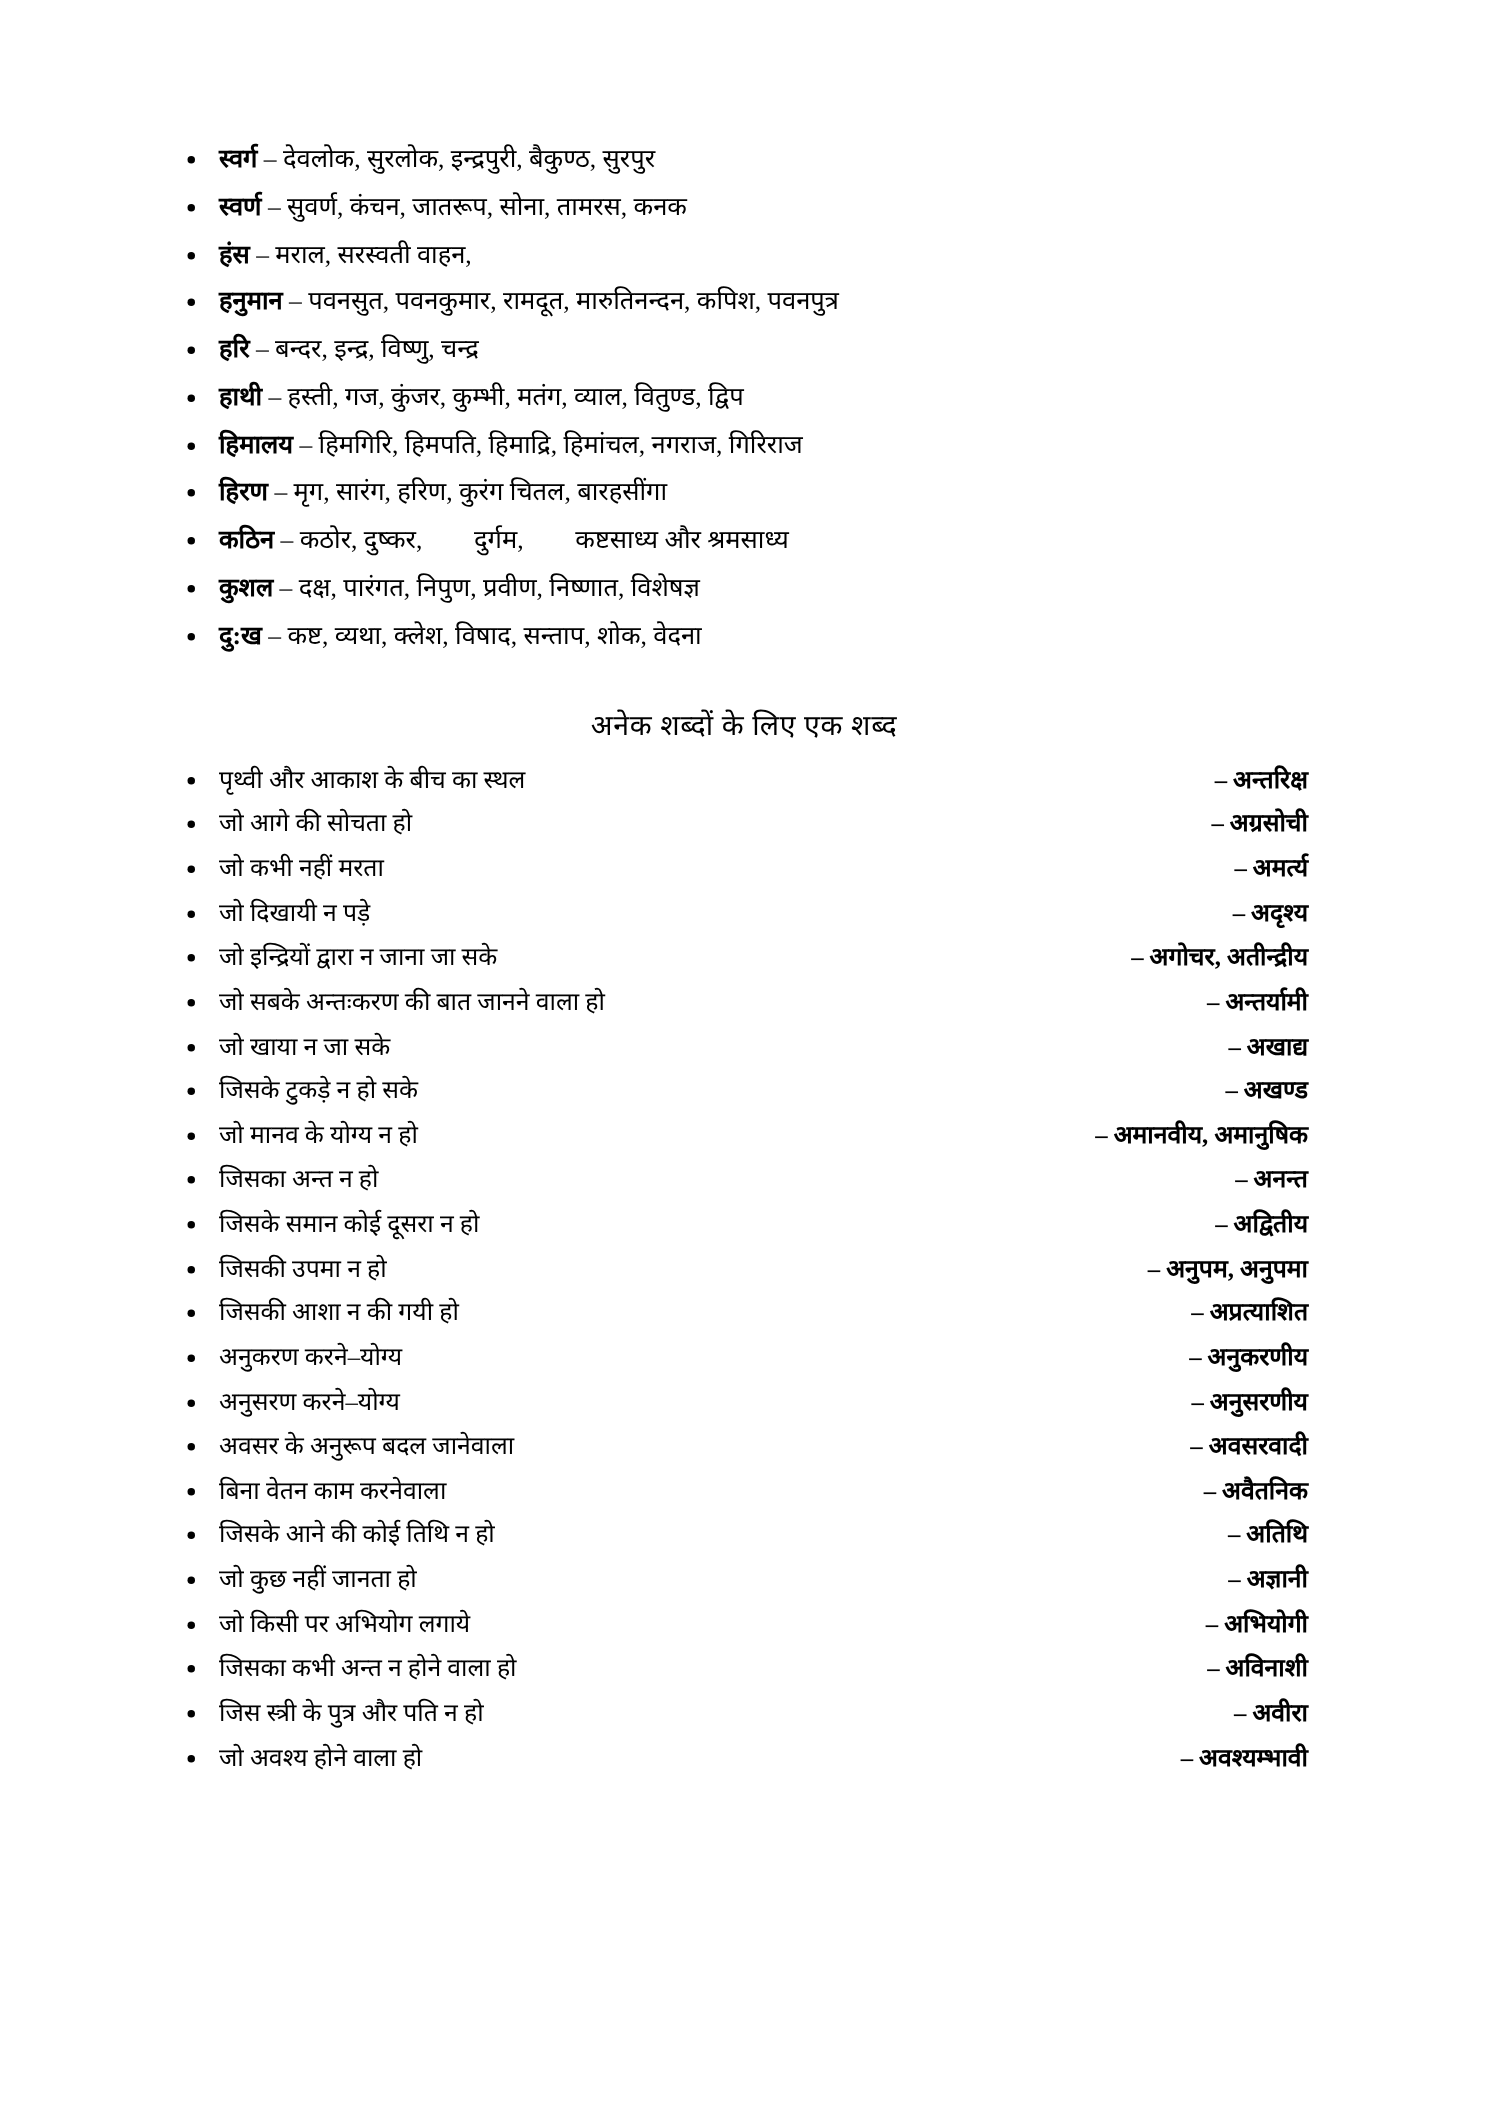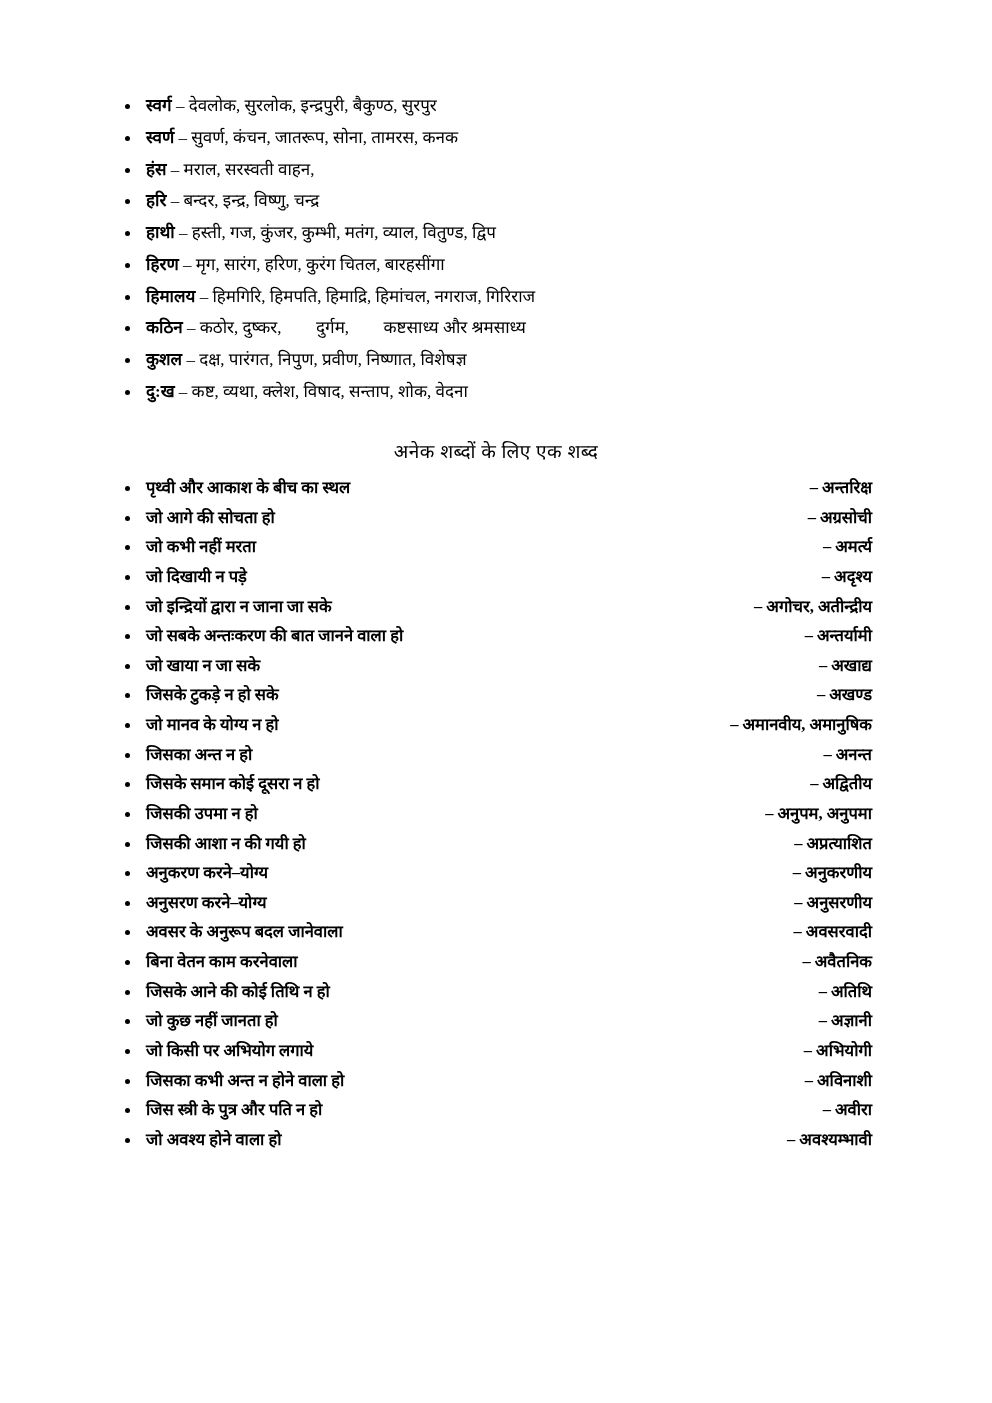--- a/index.html
+++ b/index.html
@@ -87,21 +87,21 @@
     content: "";
     position: absolute;
     left: 5px;
     top: 8px;
     width: 5px;
     height: 5px;
     background: #000;
     border-radius: 50%;
   }
   .ows-phrase {
-    font-weight: bold;
+    font-weight: normal;
     flex: 0 1 auto;
     white-space: nowrap;
   }
   .ows-spacer {
     flex: 1 1 auto;
   }
   .ows-answer {
     font-weight: bold;
     white-space: nowrap;
     text-align: right;
@@ -125,38 +125,43 @@
       <span class="headword">स्वर्ण</span>
       <span class="syn-dash">–</span>
       <span class="syn-body">सुवर्ण, कंचन, जातरूप, सोना, तामरस, कनक</span>
     </li>
     <li class="syn-item">
       <span class="headword">हंस</span>
       <span class="syn-dash">–</span>
       <span class="syn-body">मराल, सरस्वती वाहन,</span>
     </li>
     <li class="syn-item">
+      <span class="headword">हनुमान</span>
+      <span class="syn-dash">–</span>
+      <span class="syn-body">पवनसुत, पवनकुमार, रामदूत, मारुतिनन्दन, कपिश, पवनपुत्र</span>
+    </li>
+    <li class="syn-item">
       <span class="headword">हरि</span>
       <span class="syn-dash">–</span>
       <span class="syn-body">बन्दर, इन्द्र, विष्णु, चन्द्र</span>
     </li>
     <li class="syn-item">
       <span class="headword">हाथी</span>
       <span class="syn-dash">–</span>
       <span class="syn-body">हस्ती, गज, कुंजर, कुम्भी, मतंग, व्याल, वितुण्ड, द्विप</span>
     </li>
     <li class="syn-item">
+      <span class="headword">हिमालय</span>
+      <span class="syn-dash">–</span>
+      <span class="syn-body">हिमगिरि, हिमपति, हिमाद्रि, हिमांचल, नगराज, गिरिराज</span>
+    </li>
+    <li class="syn-item">
       <span class="headword">हिरण</span>
       <span class="syn-dash">–</span>
       <span class="syn-body">मृग, सारंग, हरिण, कुरंग चितल, बारहसींगा</span>
-    </li>
-    <li class="syn-item">
-      <span class="headword">हिमालय</span>
-      <span class="syn-dash">–</span>
-      <span class="syn-body">हिमगिरि, हिमपति, हिमाद्रि, हिमांचल, नगराज, गिरिराज</span>
     </li>
     <li class="syn-item">
       <span class="headword">कठिन</span>
       <span class="syn-dash">–</span>
       <span class="syn-body">कठोर, दुष्कर,</span>
       <span class="wide-gap"></span>
       <span class="syn-body">दुर्गम,</span>
       <span class="wide-gap"></span>
       <span class="syn-body">कष्टसाध्य और श्रमसाध्य</span>
     </li>

